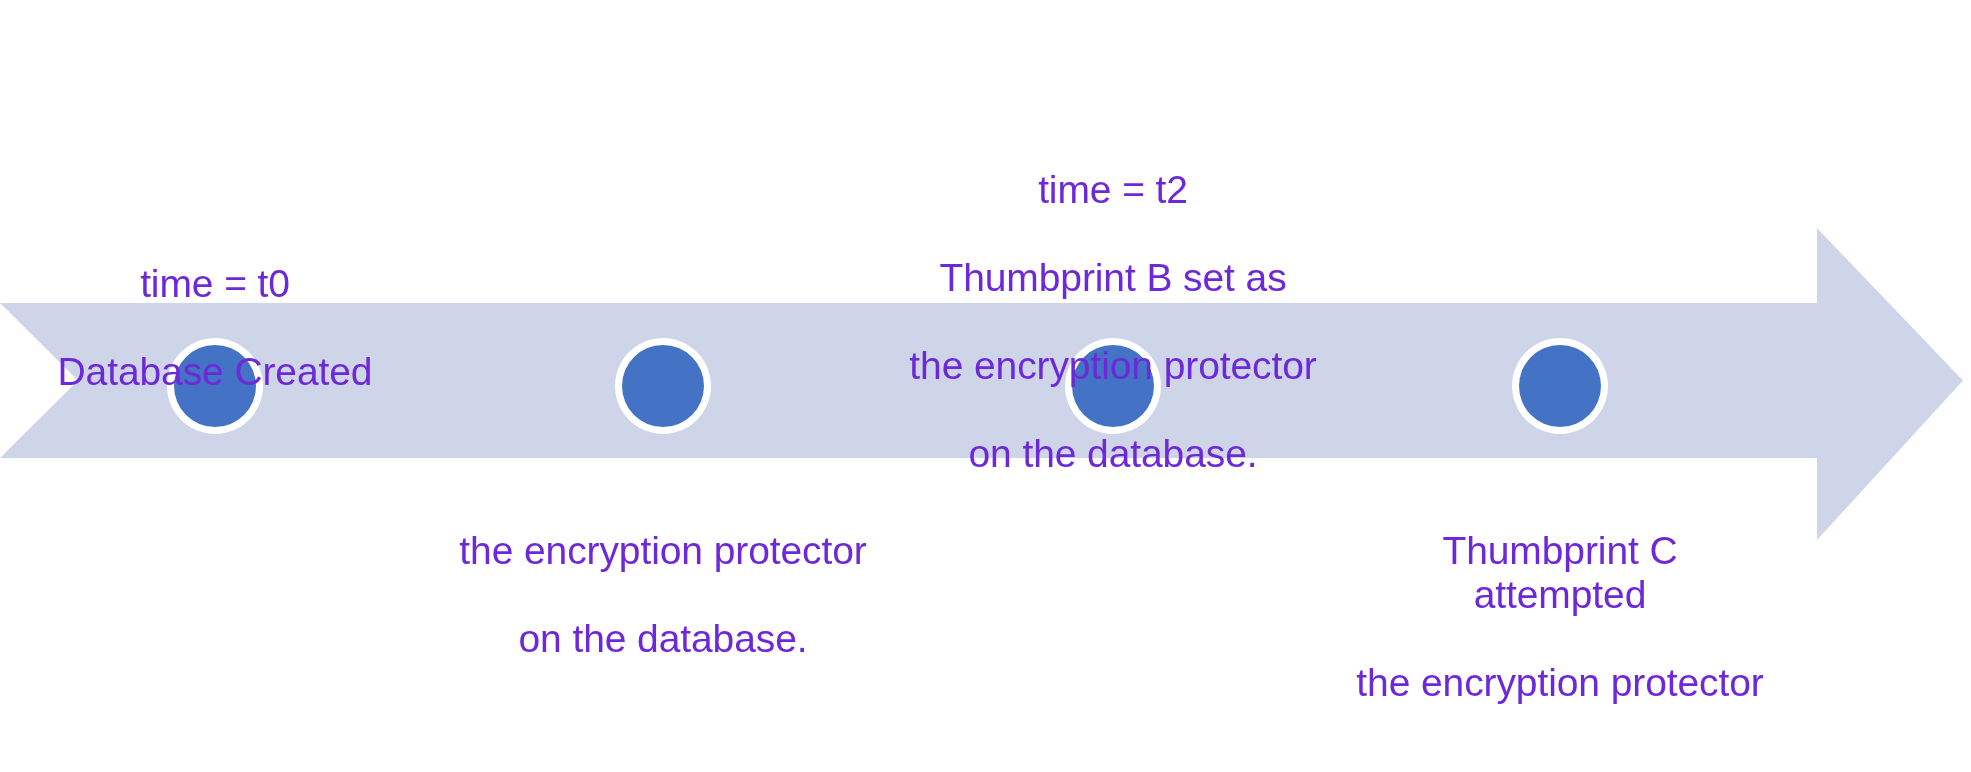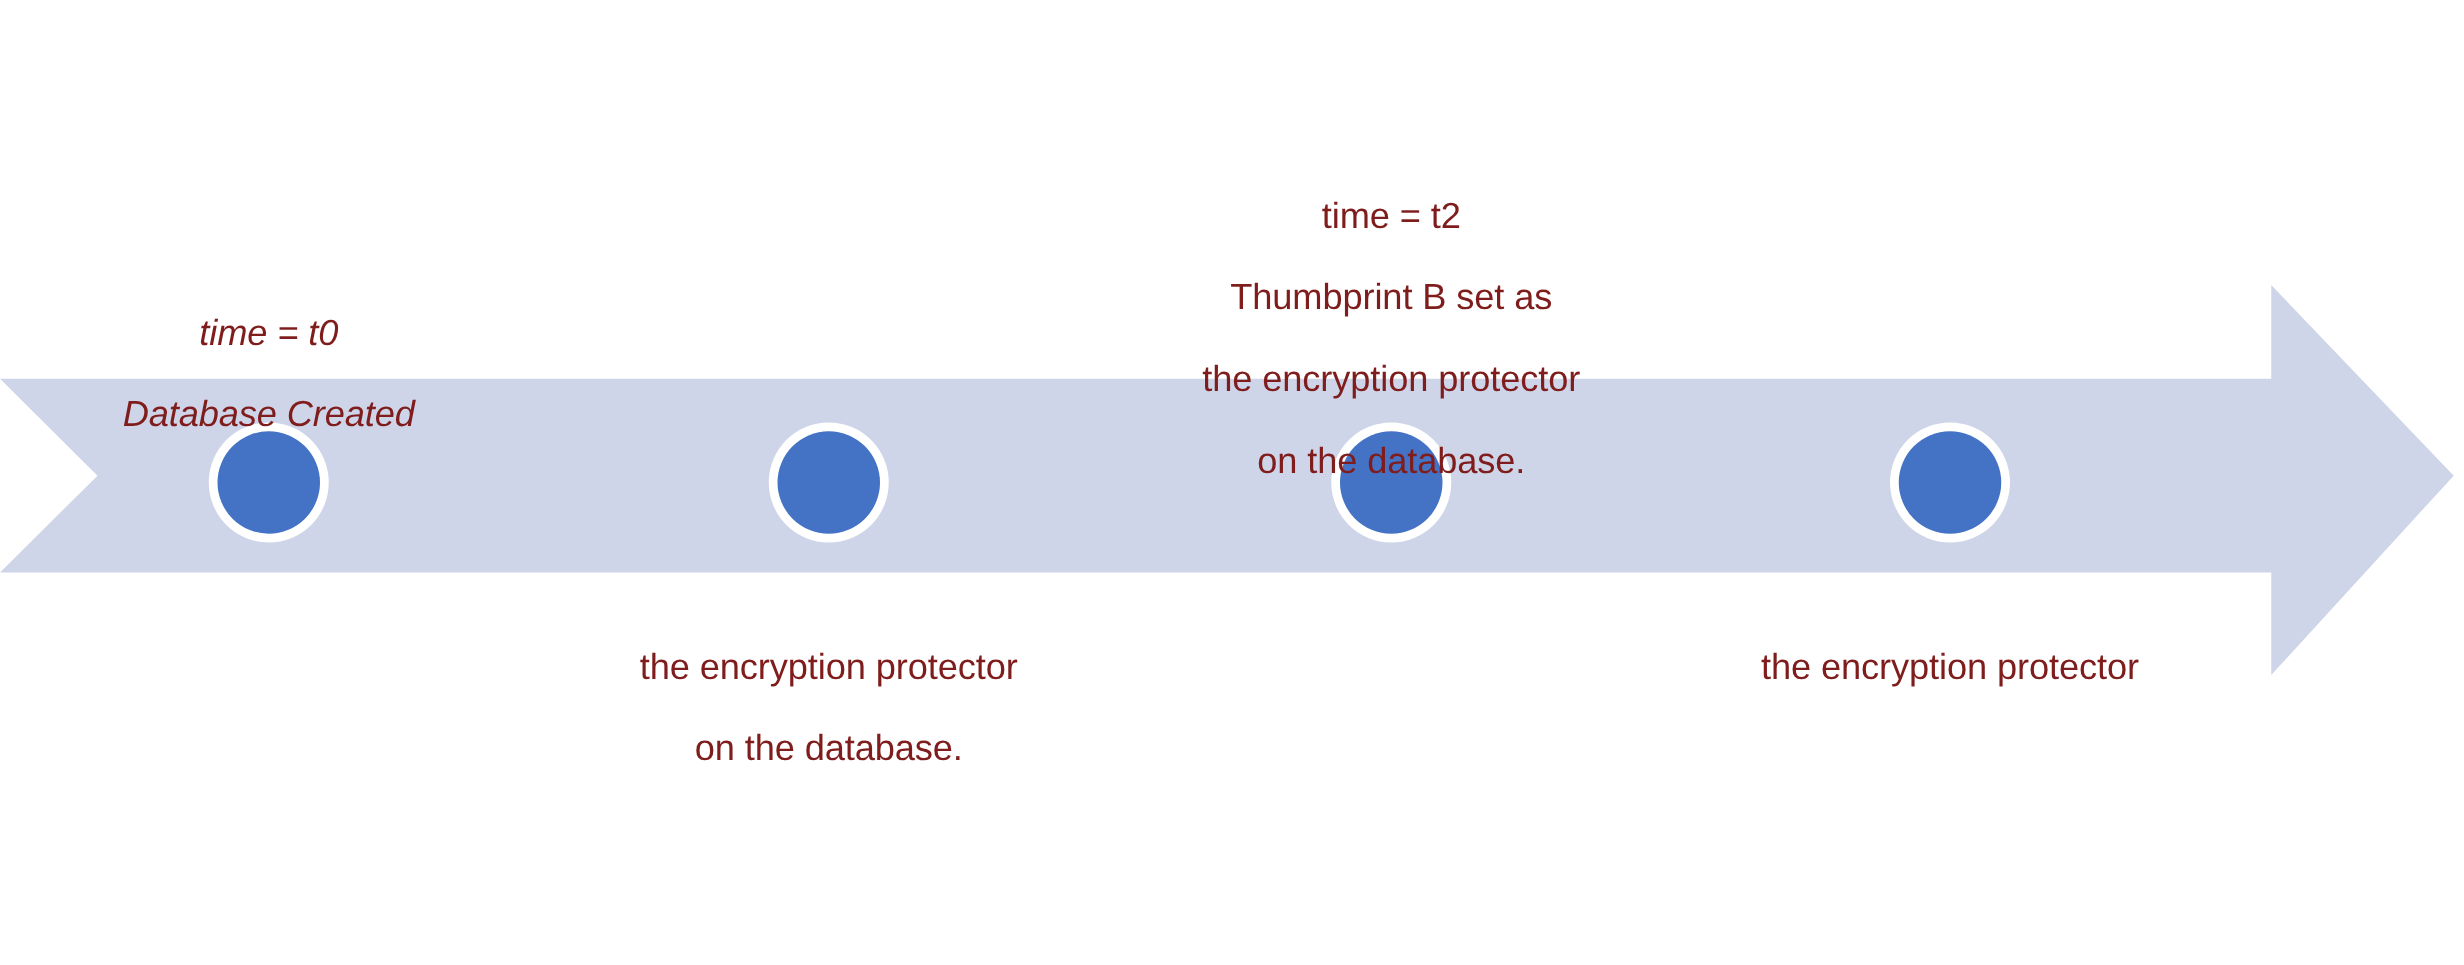--- a/index.html
+++ b/index.html
@@ -31,22 +31,22 @@
     width: 82px;
     height: 82px;
     border-radius: 50%;
     background: #4472C4;
     box-shadow: 0 0 0 7px #ffffff;
     transform: translate(-50%, -50%);
   }
   .label {
     position: absolute;
     text-align: center;
-    color: #7f1d1d;
-    font-size: 29px;
+    color: #6d28d9;
+    font-size: 39px;
     line-height: 1.13;
     font-family: "Liberation Sans", sans-serif;
     white-space: pre-line;
     transform: translateX(-50%);
     letter-spacing: -0.1px;
   }
   .label .lbl-line {
     display: block;
   }
 </style>
@@ -57,35 +57,36 @@
 
   <svg id="arrow-svg" viewBox="0 0 1971 772" preserveAspectRatio="none" aria-hidden="true" style="width: 1971px; height: 772px;">
     <polygon id="arrow-shape" points="0,303 78,380.5 0,458 1817,458 1817,540 1963,380.5 1817,228 1817,303" fill="#CFD5E9"></polygon>
   </svg>
 
   <div class="milestone-dot" style="left: 215px; top: 386px; background: rgb(68, 114, 196); box-shadow: rgb(255, 255, 255) 0px 0px 0px 7px;"></div>
   <div class="milestone-dot" style="left: 663px; top: 386px; background: rgb(68, 114, 196); box-shadow: rgb(255, 255, 255) 0px 0px 0px 7px;"></div>
   <div class="milestone-dot" style="left: 1113px; top: 386px; background: rgb(68, 114, 196); box-shadow: rgb(255, 255, 255) 0px 0px 0px 7px;"></div>
   <div class="milestone-dot" style="left: 1560px; top: 386px; background: rgb(68, 114, 196); box-shadow: rgb(255, 255, 255) 0px 0px 0px 7px;"></div>
 
-  <div class="label" style="left:215px; top:218px;font-style:italic;">
+  <div class="label" style="left:215px; top:218px;">
     <span class="lbl-line">time = t0</span>
     <span class="lbl-line">Database Created</span>
   </div>
 
   <div class="label" style="left:663px; top:485px;">
     <span class="lbl-line">the encryption protector</span>
     <span class="lbl-line">on the database.</span>
   </div>
 
   <div class="label" style="left:1113px; top:124px;">
     <span class="lbl-line">time = t2</span>
     <span class="lbl-line">Thumbprint B set as</span>
     <span class="lbl-line">the encryption protector</span>
     <span class="lbl-line">on the database.</span>
   </div>
 
   <div class="label" style="left:1560px; top:485px;">
+    <span class="lbl-line">Thumbprint C attempted</span>
     <span class="lbl-line">the encryption protector</span>
     
   </div>
 
 </div>
 
 </body></html>

